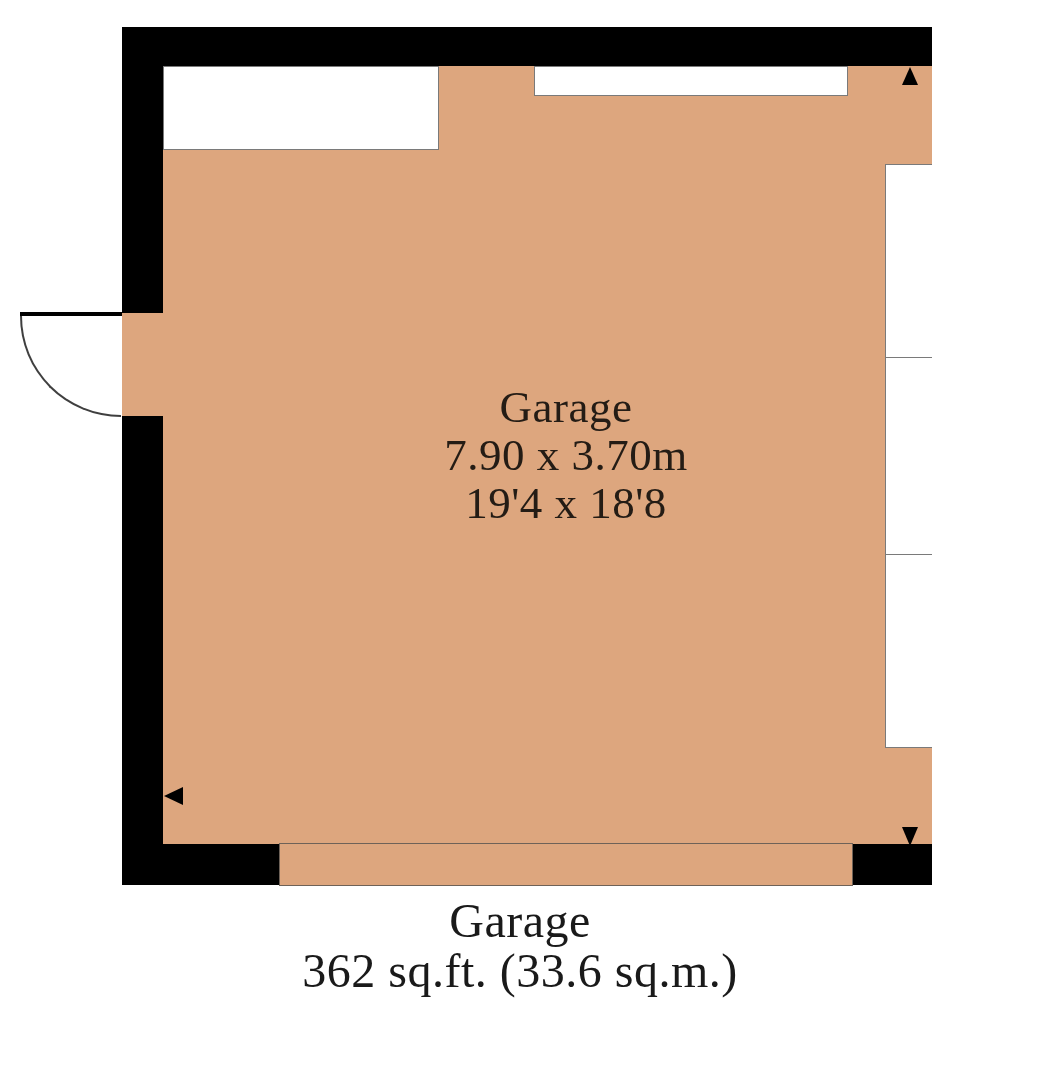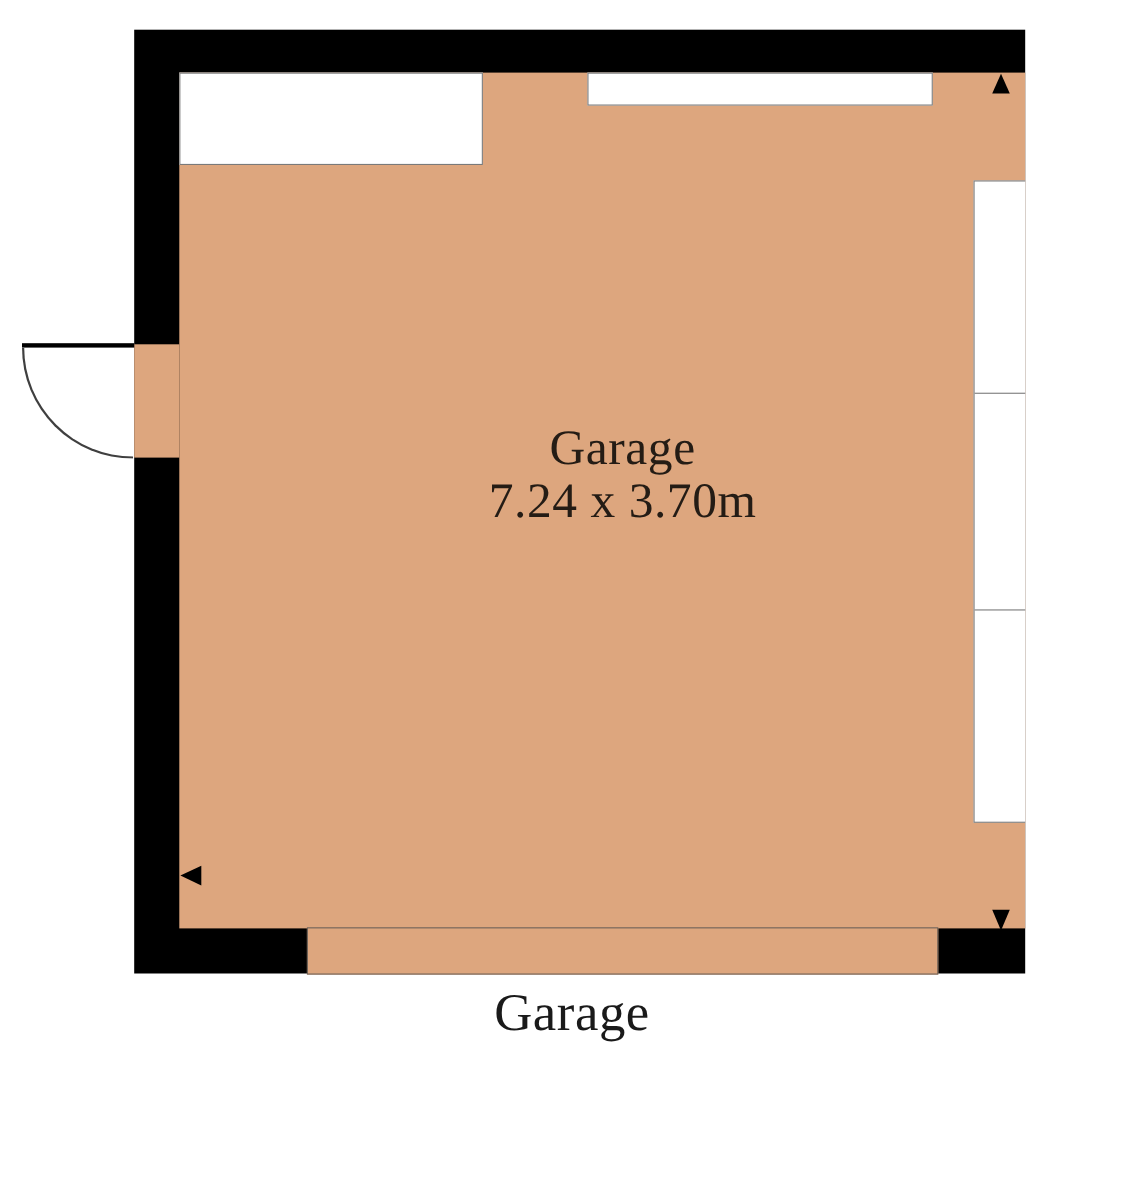--- a/index.html
+++ b/index.html
@@ -156,20 +156,22 @@
 
     <div class="garage-opening"></div>
 
     <div class="arrow arrow-up"></div>
     <div class="arrow arrow-down"></div>
     <div class="arrow arrow-left"></div>
     <div class="arrow arrow-right"></div>
 
     <div class="room-label">
       <div>Garage</div>
-      <div>7.24 x 3.70m</div>
+      <div>7.90 x 3.70m</div>
+      <div>19'4 x 18'8</div>
     </div>
   </div>
 
   <div class="caption">
     <div>Garage</div>
+    <div>362 sq.ft. (33.6 sq.m.)</div>
   </div>
 </div>
 
 </body></html>

